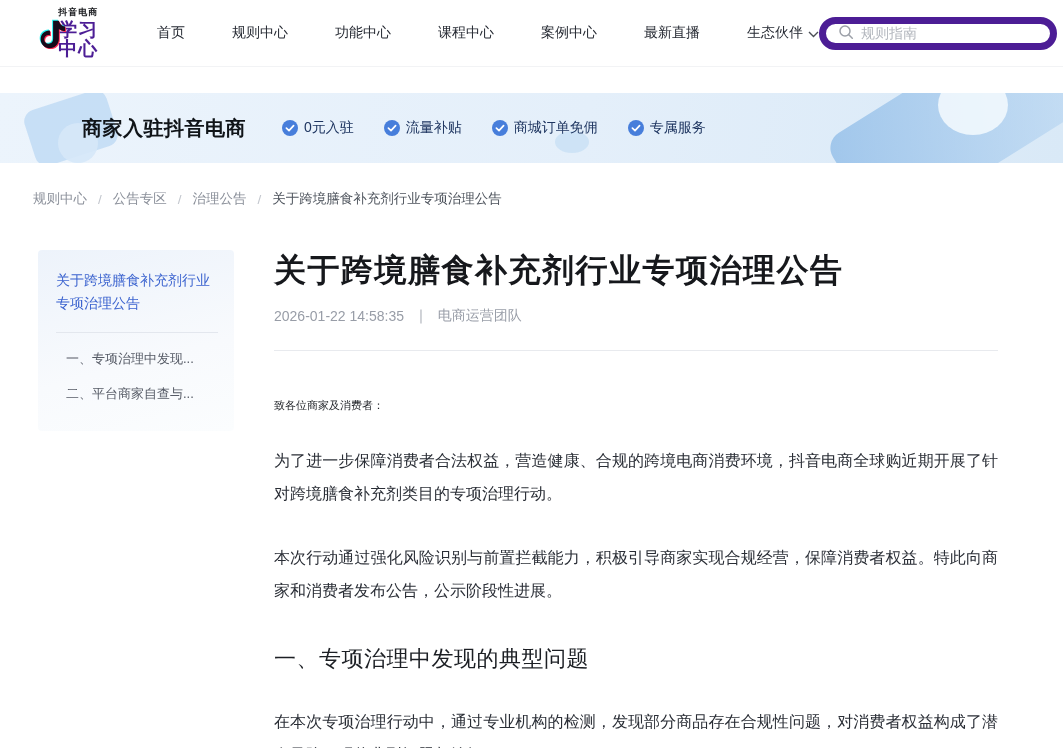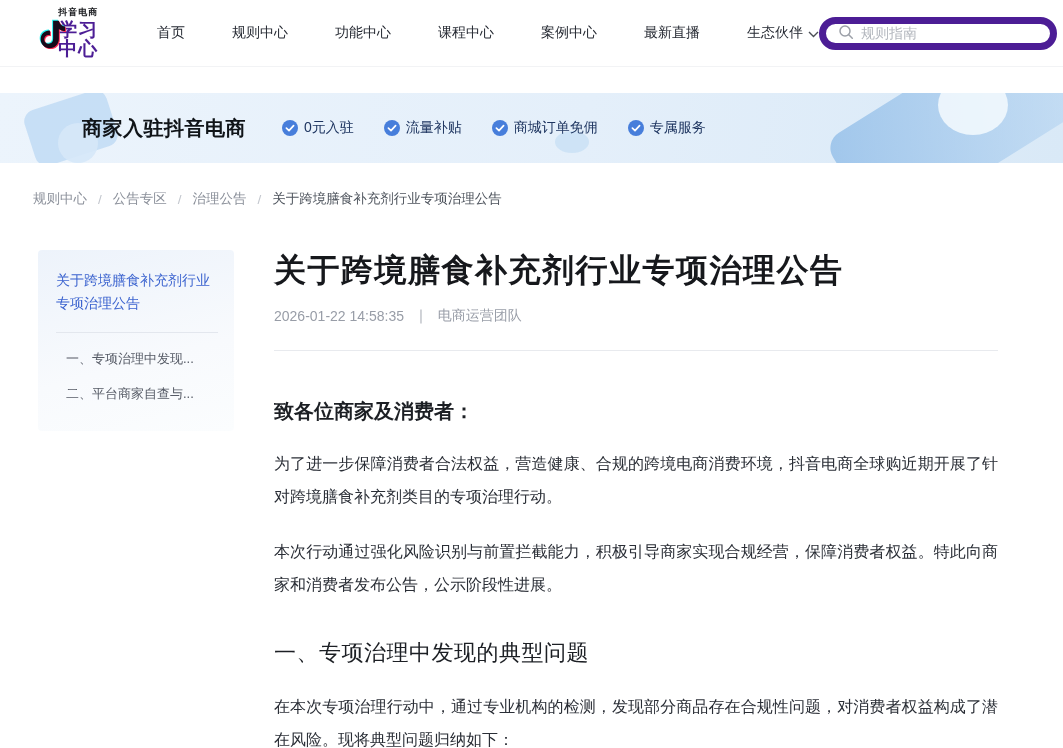--- a/index.html
+++ b/index.html
@@ -61,22 +61,22 @@
   .side-title { color:#3c64cf; font-size:14px; line-height:23px; font-weight:500; cursor:pointer; }
   .side-divider { height:1px; background:#e3e7ee; margin:17px 0 4px; }
   .side-item { color:#565b66; font-size:13px; margin-top:17px; padding-left:10px;
     cursor:pointer; white-space:nowrap; }
 
   
   .article { flex:1; max-width:724px; }
   .article-title { font-size:32px; font-weight:700; color:#16181c; letter-spacing:1.5px; line-height:1.25; }
   .meta { margin-top:17px; color:#989da7; font-size:14px; display:flex; gap:10px; align-items:center; }
   .rule { height:1px; background:#e8eaee; margin-top:25px; }
-  .salutation { margin-top:47px; font-weight:700; font-size:20px; color:#1c1f24; }
-  .para { margin-top:22px; font-size:16px; line-height:33px; color:#2a2e36; text-align:justify; }
+  .salutation { margin-top:47px; font-weight:400; font-size:11px; color:#1c1f24; }
+  .para { margin-top:31px; font-size:16px; line-height:33px; color:#2a2e36; text-align:justify; }
   .section-heading { margin-top:37px; font-size:22px; font-weight:400; color:#1c1f24; letter-spacing:.5px; }
   .olist { margin-top:20px; }
   .olist-item { position:relative; padding-left:23px; font-size:16px; line-height:33px;
     color:#2a2e36; text-align:justify; margin-top:8px; }
   .olist-num { position:absolute; left:0; top:0; color:#3370ff; }
   .olist-label { font-weight:700; color:#1c1f24; }
 </style>
 </head>
 <body>
 

